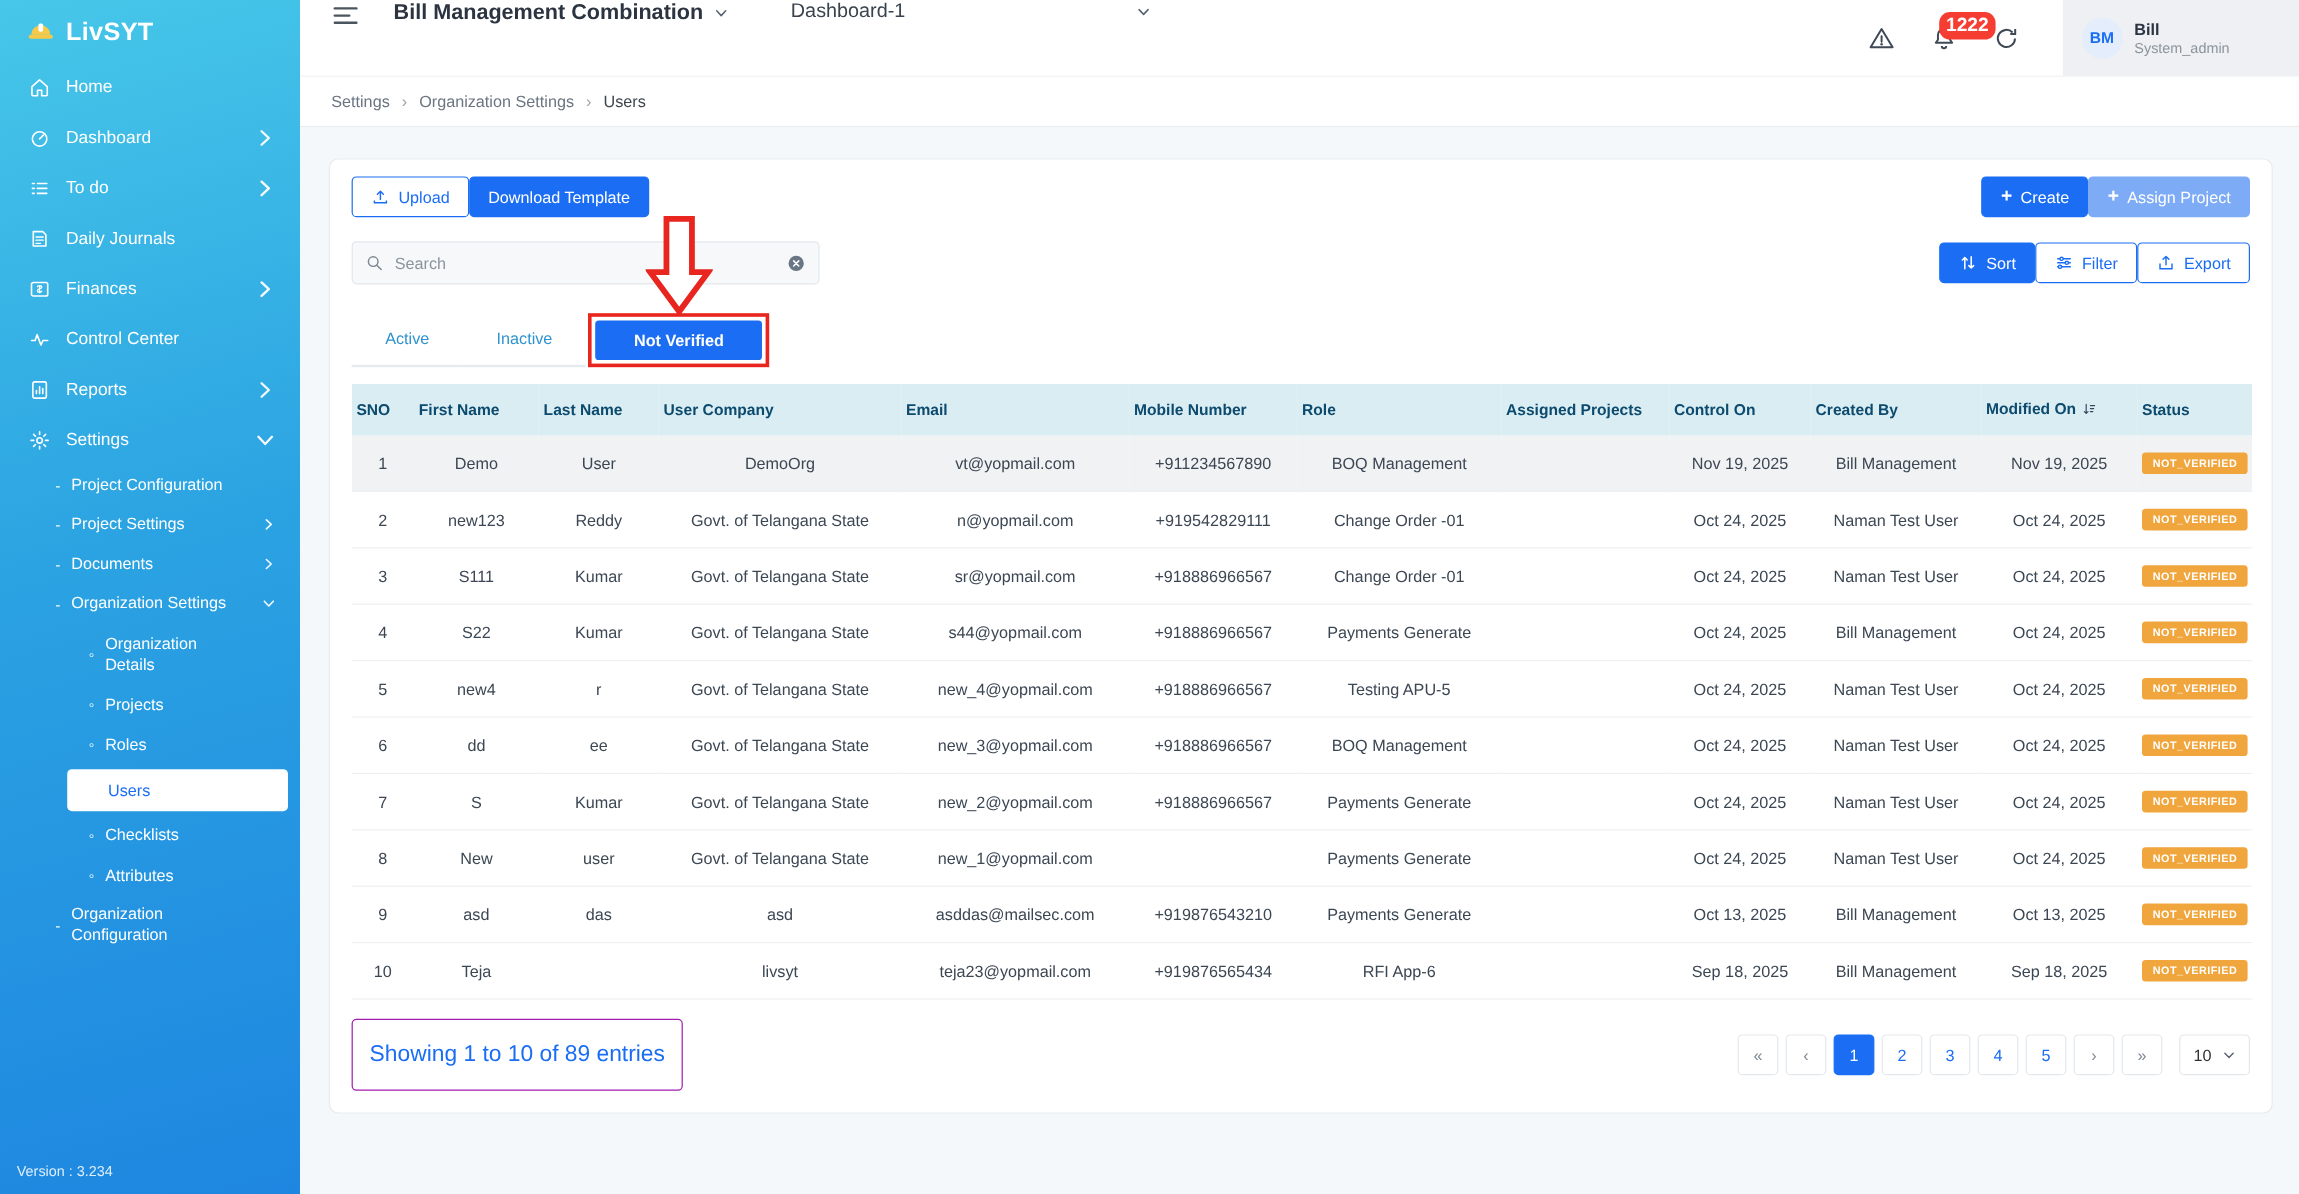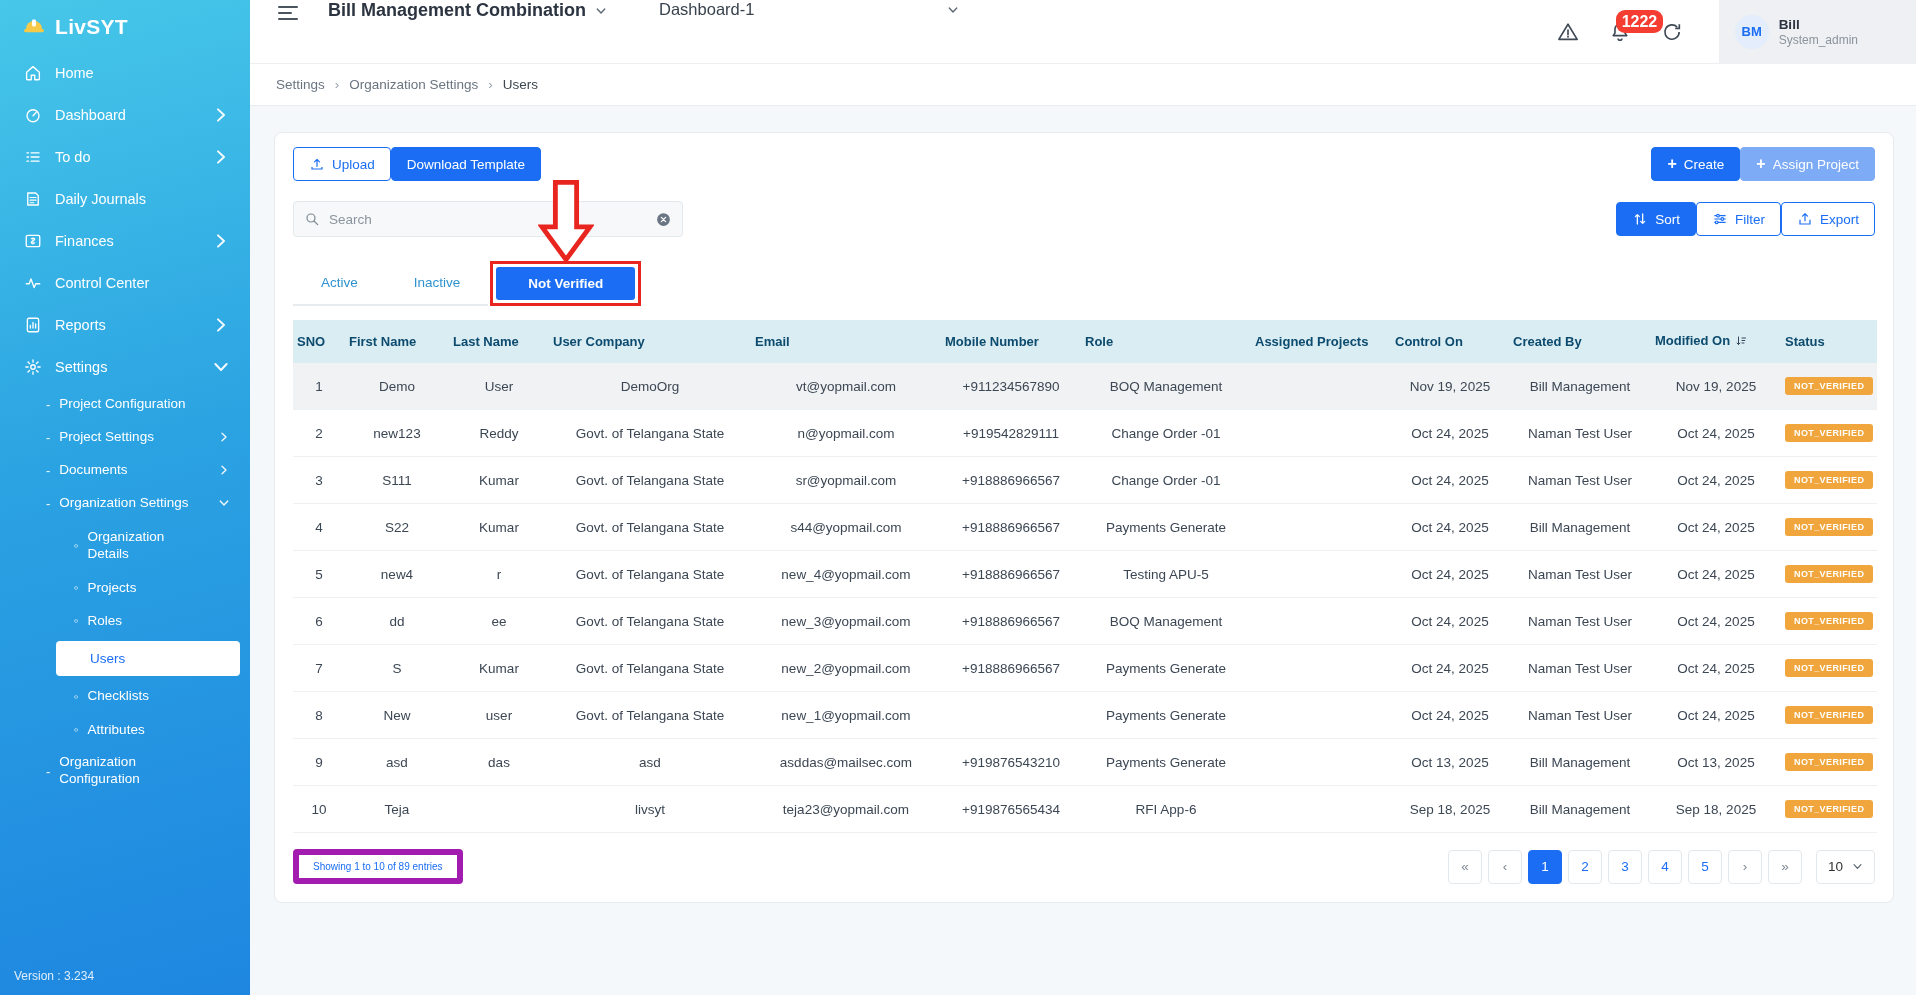--- a/index.html
+++ b/index.html
@@ -86,21 +86,21 @@
   col.c6{width:170px}col.c7{width:140px}col.c8{width:118px}col.c9{width:142px}col.c10{width:130px}col.c11{width:96px}
   table.users th{background:#d9edf3;font-size:13px;font-weight:700;color:#0c4a6e;padding:13px 4px;text-align:left;white-space:nowrap;overflow:hidden}
   table.users td{font-size:13.5px;color:#3c4754;text-align:center;padding:14px 4px;border-bottom:1px solid #eef1f3;white-space:nowrap;overflow:hidden}
   table.users tbody tr:first-child{background:#f1f2f4}
   .thsort{margin-left:5px;display:inline-block;vertical-align:-2px;color:#35495c}
   .thsort svg{width:12px;height:12px}
   .badge{display:inline-block;background:#f0a63c;color:#fff;font-size:9px;font-weight:700;letter-spacing:.4px;padding:4px 9px;border-radius:3px}
 
   
   .table-footer{display:flex;justify-content:space-between;align-items:center;margin-top:16px}
-  .entries{border:6px solid #a21caf;border-radius:4px;padding:6px 14px;font-size:10px;color:#1b6ef3}
+  .entries{border:1px solid #a21caf;border-radius:4px;padding:18px 14px;font-size:19px;color:#1b6ef3}
   .pager{display:flex;align-items:center;gap:6px}
   .pager button.pg{min-width:34px;height:34px;border:1px solid #e3e8ec;background:#fff;border-radius:4px;color:#1b6ef3;font-size:13.5px}
   .pager button.pg.navpg{color:#7d8893}
   .pager button.pg.active{background:#1b6ef3;color:#fff;border-color:#1b6ef3}
   .pagesize{border:1px solid #e3e8ec;border-radius:4px;height:34px;display:flex;align-items:center;gap:9px;padding:0 11px;font-size:13.5px;color:#333;margin-left:8px}
   .pagesize .icn svg{width:11px;height:11px;display:block;color:#5a6470}
 </style>
 </head>
 <body>
 

